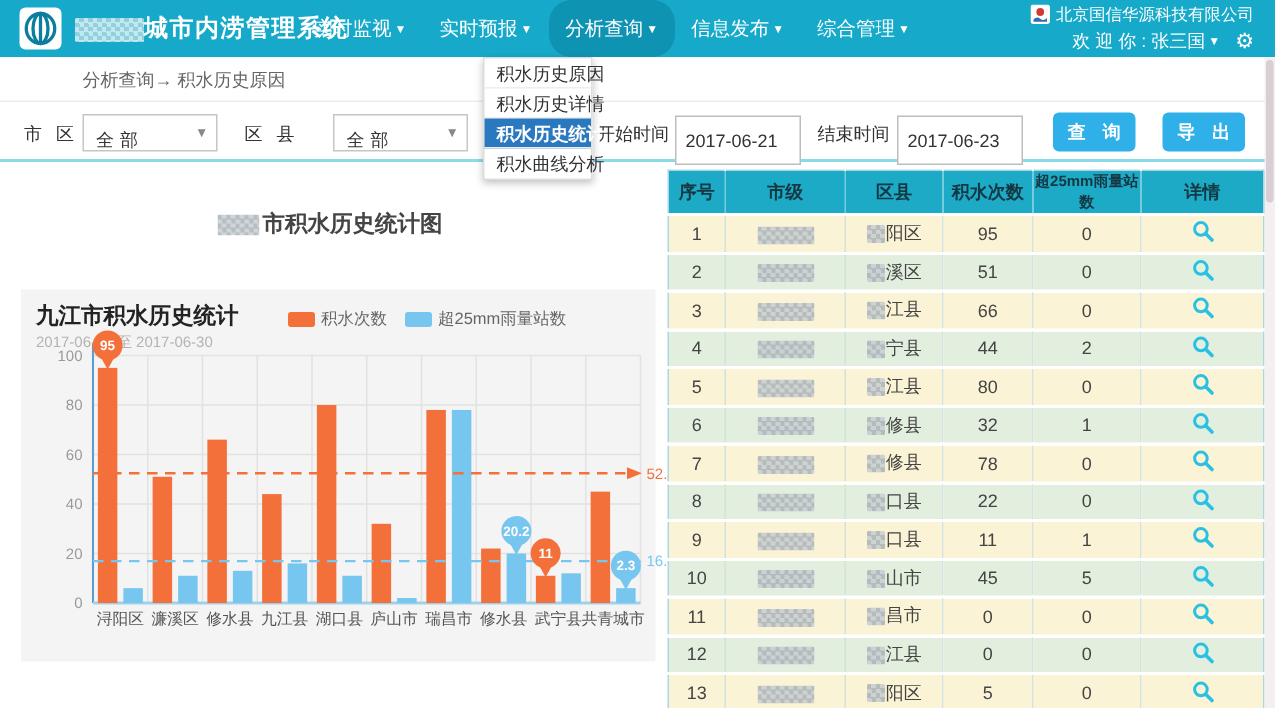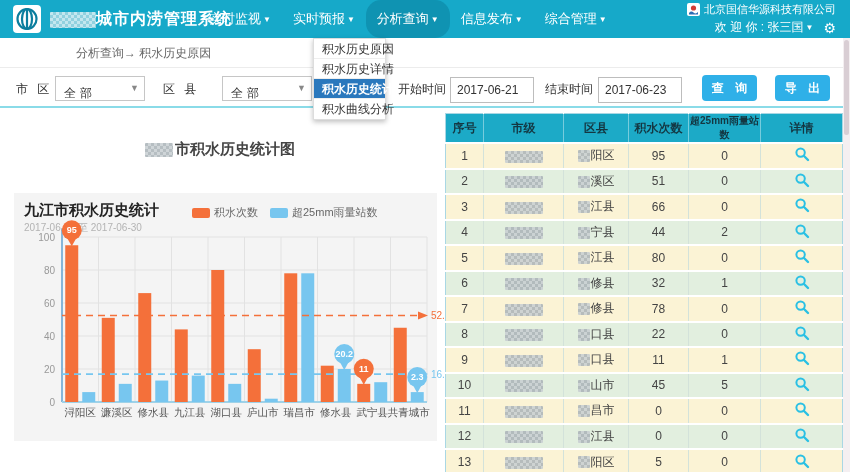--- a/index.html
+++ b/index.html
@@ -13,32 +13,32 @@
   .nav { position:absolute; left:198px; top:0; height:38px; display:flex; }
   .nav-item { height:38px; line-height:38px; padding:0 11px; color:#fff; font-size:13px; cursor:pointer; white-space:nowrap; }
   .nav-item.active { background:#0f93b2;border-radius:15px; }
   .caret { font-size:8px; vertical-align:1px; margin-left:2px; }
   .hdr-right { position:absolute; right:14px; top:2px; text-align:right; color:#fff; }
   .company { font-size:11px; display:flex; align-items:center; gap:4px; justify-content:flex-end; }
   .welcome { font-size:12px; margin-top:2px; display:flex; align-items:center; gap:10px; justify-content:flex-end; }
   .gear { font-size:14px; cursor:pointer; }
 
   
-  .menu { position:absolute; left:313px; top:38px; width:73px; background:#fff; border:1px solid #ddd; box-shadow:0 2px 5px rgba(0,0,0,.25); z-index:40;text-align:center; }
+  .menu { position:absolute; left:322px; top:38px; width:73px; background:#fff; border:1px solid #ddd; box-shadow:0 2px 5px rgba(0,0,0,.25); z-index:40;text-align:center; }
   .menu-item { font-size:12px; color:#333; padding:0 8px; height:20px; line-height:20px; border-bottom:1px solid #eee; cursor:pointer; white-space:nowrap; }
   .menu-item:last-child { border-bottom:none; }
   .menu-item.active { background:#2a78bd; color:#fff; font-weight:bold; }
 
   
-  .crumb { position:absolute; left:0; top:38px; width:850px; height:30px; line-height:30px; padding-left:76px; font-size:12px; color:#666; background:#fff; border-bottom:1px solid #ececec; }
+  .crumb { position:absolute; left:0; top:38px; width:850px; height:30px; line-height:30px; padding-left:55px; font-size:12px; color:#666; background:#fff; border-bottom:1px solid #ececec; }
   .filters { position:absolute; left:0; top:68px; width:850px; height:40px; background:#fff; border-bottom:2px solid #8adbe8; z-index:10; }
   .flabel { position:absolute; top:13px; font-size:12px; color:#333; letter-spacing:3px; }
   .fsel { position:absolute; top:8px; height:25px; width:90px; background:#fff; border:1px solid #c6c6c6; font-size:12px; color:#333; line-height:23px; padding:5px 18px 0 8px; cursor:pointer; letter-spacing:4px; }
   .fsel .arr { position:absolute; right:5px; top:0; color:#888; font-size:9px; letter-spacing:0; }
-  .finp { position:absolute; top:9px; height:26px; width:84px; border:1px solid #bdbdbd; font-size:12px; color:#333; padding:0 6px; font-family:"Liberation Sans",sans-serif; }
+  .finp { position:absolute; top:9px; height:33px; width:84px; border:1px solid #bdbdbd; font-size:12px; color:#333; padding:0 6px; font-family:"Liberation Sans",sans-serif; }
   .fbtn { position:absolute; top:7px; width:55px; height:26px; background:#2fb0e8; color:#fff; border:none; border-radius:4px; font-size:12px; font-weight:bold; letter-spacing:4px; cursor:pointer; padding-left:4px; }
 
   
   .redact { display:inline-block; vertical-align:middle; border-radius:1px;
     background:repeating-conic-gradient(#c7ced2 0% 25%, #aab3b8 0% 50%) 0 0/6px 6px; opacity:.85; }
   .redact.on-teal { background:repeating-conic-gradient(#9fd6e2 0% 25%, #d6eef4 0% 50%) 0 0/6px 6px; opacity:.9; }
 
   
   .main { position:absolute; left:0; top:108px; width:850px; height:364px; background:#fff; }
   .page-title { position:absolute; left:0; top:32px; width:440px; text-align:center; font-size:15px; font-weight:bold; color:#444; }

